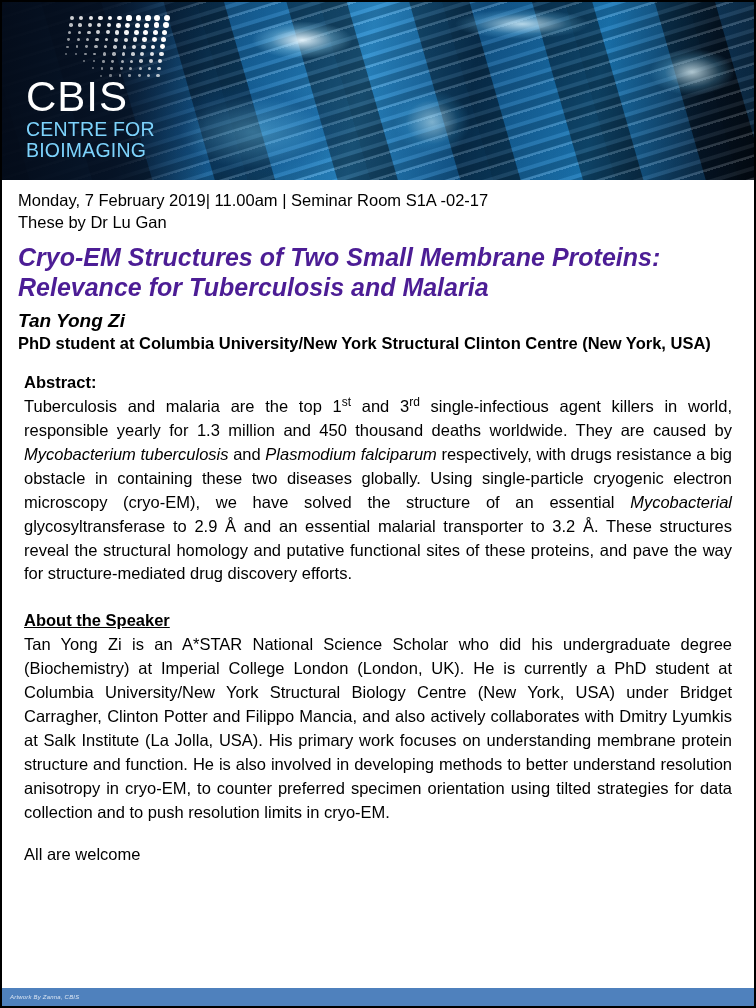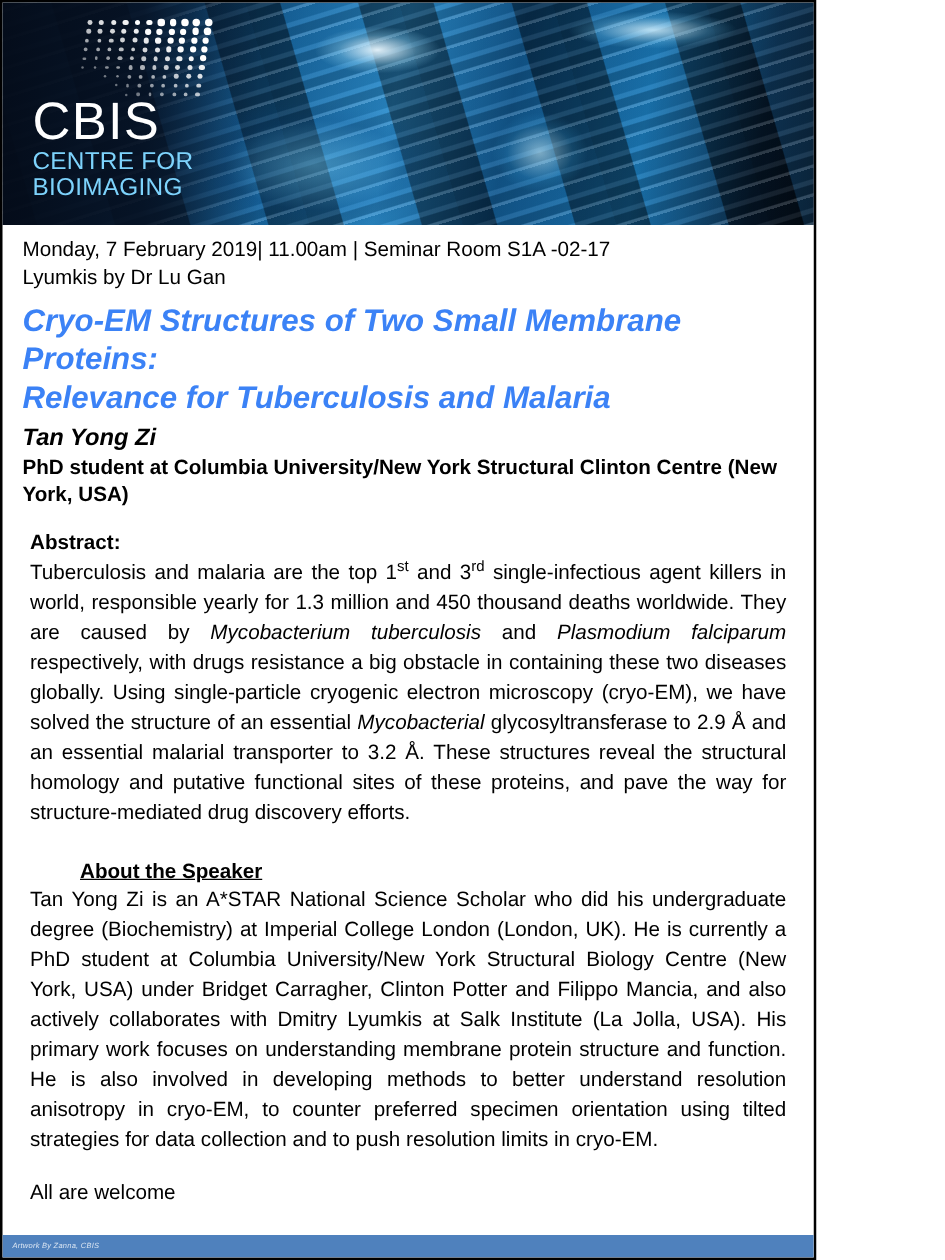--- a/index.html
+++ b/index.html
@@ -5,21 +5,21 @@
   html, body {
     margin: 0;
     padding: 0;
     background: #ffffff;
   }
   body {
     font-family: "Liberation Sans", sans-serif;
   }
   .page {
     position: relative;
-    width: 653px;
+    width: 756px;
     height: 1008px;
     box-sizing: border-box;
     border: 2px solid #000000;
     background: #ffffff;
     overflow: hidden;
   }
 
   
   .banner {
     position: relative;
@@ -107,21 +107,21 @@
     font-family: "Liberation Sans", sans-serif;
     font-size: 16.5px;
     color: #000000;
     line-height: 1.32;
   }
   .talk-title {
     font-family: "Liberation Sans", sans-serif;
     font-size: 25px;
     font-weight: bold;
     font-style: italic;
-    color: #3b82f6;
+    color: #4c1d95;
     line-height: 1.22;
     margin-top: 8px;
   }
   .speaker-name {
     font-size: 19px;
     font-weight: bold;
     font-style: italic;
     color: #000000;
     margin-top: 6px;
     line-height: 1.25;
@@ -139,21 +139,20 @@
     margin-top: 16px;
   }
   .section-head {
     font-size: 16.5px;
     font-weight: bold;
     color: #000000;
     line-height: 1.45;
   }
   .section-head.underlined {
     text-decoration: underline;
-    margin-left: 40px;
   }
   .para {
     font-size: 16.5px;
     color: #000000;
     line-height: 1.45;
     text-align: justify;
     text-justify: inter-word;
     margin: 0;
   }
   .para i { font-style: italic; }
@@ -293,21 +292,21 @@
         </div>
       <div class="logo-cbis">CBIS</div>
       <div class="logo-sub">CENTRE FOR</div>
       <div class="logo-sub">BIOIMAGING</div>
 
     </div>
   </div>
 
   <div class="content">
     <div class="meta-line">Monday, 7 February 2019| 11.00am | Seminar Room S1A -02-17</div>
-    <div class="meta-line">Lyumkis by Dr Lu Gan</div>
+    <div class="meta-line">These by Dr Lu Gan</div>
 
     <div class="talk-title">
       <span>Cryo-EM Structures of Two Small Membrane Proteins:</span>
       <br>
       <span>Relevance for Tuberculosis and Malaria</span>
     </div>
 
     <div class="speaker-name">Tan Yong Zi</div>
     <div class="speaker-affil">PhD student at Columbia University/New York Structural Clinton Centre (New York, USA)</div>
   </div>

